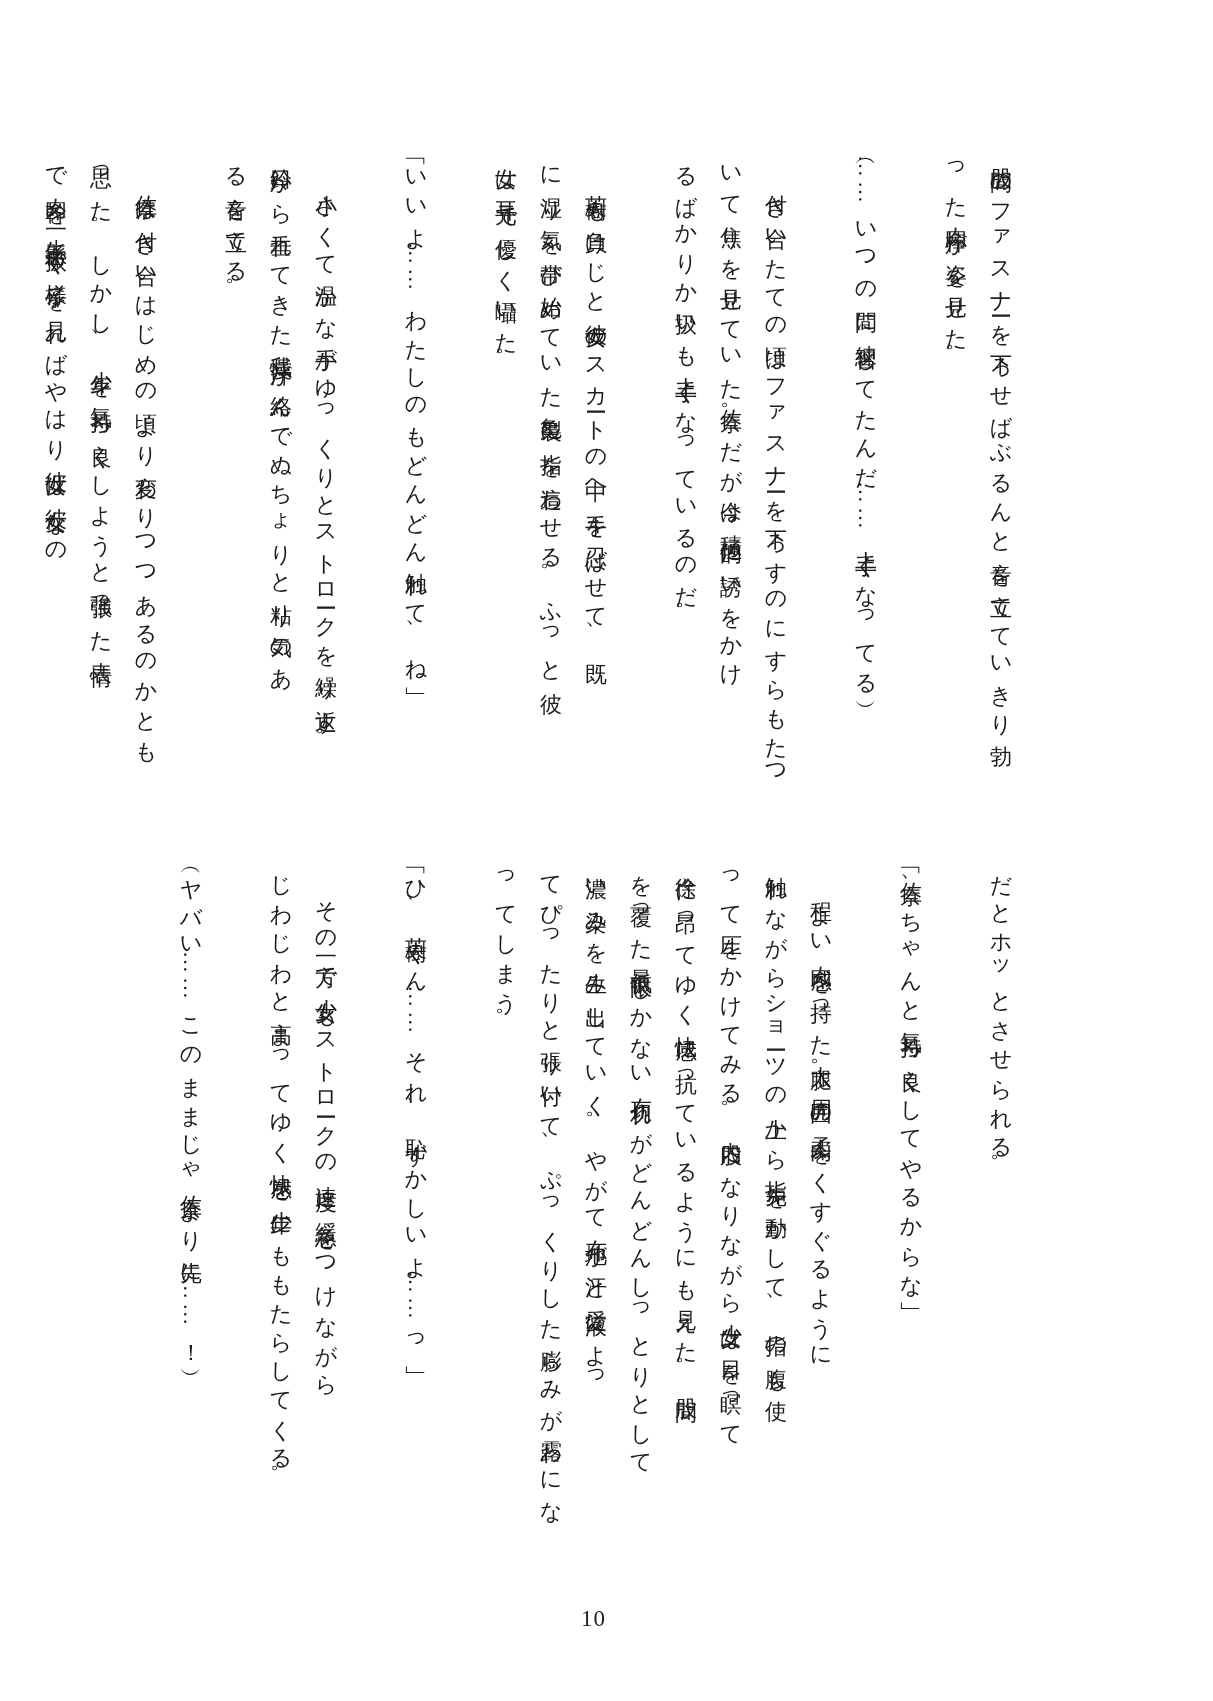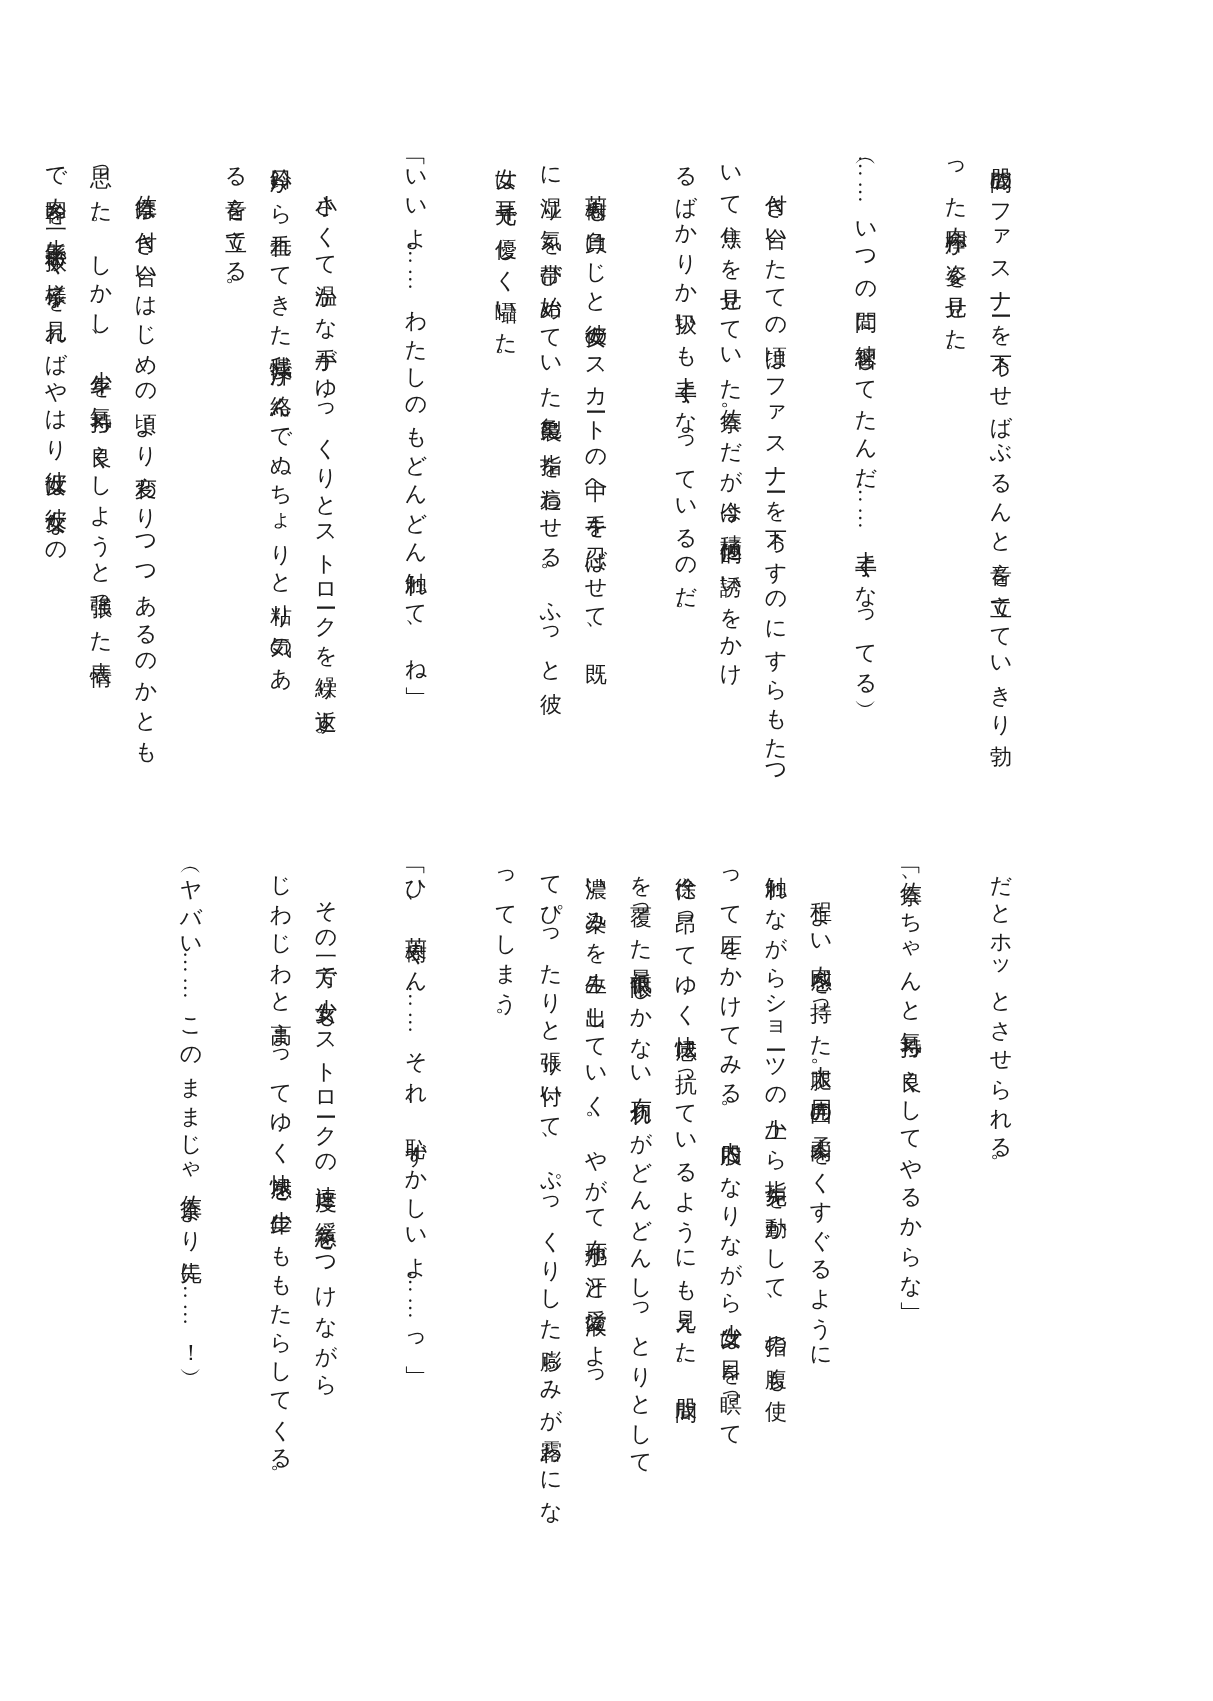--- a/index.html
+++ b/index.html
@@ -84,14 +84,15 @@
 を覆った最低限しかない布切れがどんどんしっとりとして
 濃い染みを生み出していく。やがて布地が汗と愛液によっ
 てぴったりと張り付いて、ぷっくりした膨らみが露わにな
 ってしまう。</p>
     <p class="p-setoff">「ひ、英樹くん……それ、恥ずかしいよ……っ」</p>
     <p>　その一方で少女もストロークの速度に緩急をつけながら
 じわじわと高まってゆく快感を少年にももたらしてくる。</p>
     <p class="p-setoff">（ヤバい……このままじゃ佐奈より先に……！）</p>
   </div>
 
+  <div class="page-number">10</div>
 
 </div>
 
 </body></html>

